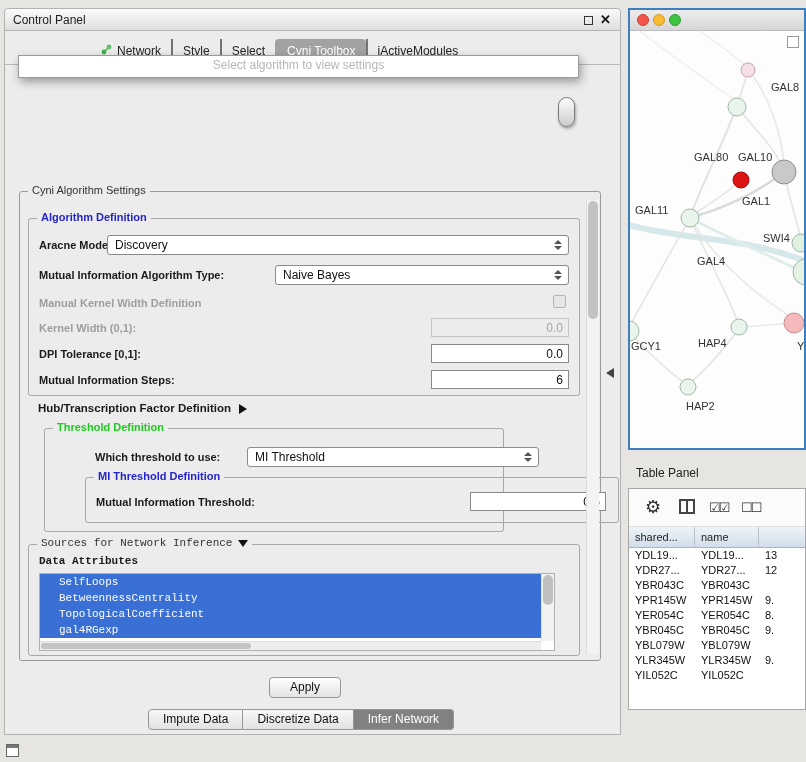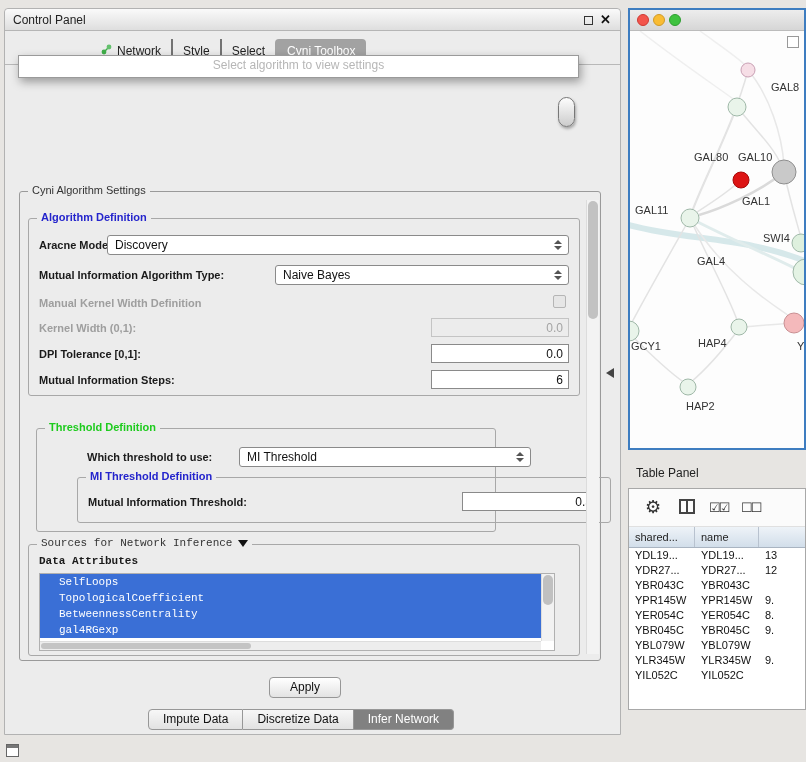--- a/index.html
+++ b/index.html
@@ -119,20 +119,23 @@
       </div>
       <div class="tab">
         <span>Style</span>
       </div>
       <div class="tab">
         <span>Select</span>
       </div>
       <div class="tab active">
         <span>Cyni Toolbox</span>
       </div>
+      <div class="tab">
+        <span>jActiveModules</span>
+      </div>
     </div>
 
   <div class="group">
     <div class="legend">Cyni Algorithm Settings</div>
 
     <div class="fieldset" style="left:8px;top:26px;width:552px;height:178px;">
       <div class="legend fl-blue">Algorithm Definition</div>
 
       <div class="lbl" style="left:10px;top:20px;">Aracne Mode:</div>
       <div class="combo" style="left:78px;top:16px;width:462px;">
@@ -158,22 +161,25 @@
       <div class="lbl-dis" style="left:10px;top:103px;">Kernel Width (0,1):</div>
       <input class="field dis" style="left: 402px; top: 99px; width: 138px;" readonly="" value="0.0">
 
       <div class="lbl" style="left:10px;top:129px;">DPI Tolerance [0,1]:</div>
       <input class="field" style="left: 402px; top: 125px; width: 138px;" value="0.0">
 
       <div class="lbl" style="left:10px;top:155px;">Mutual Information Steps:</div>
       <input class="field" style="left: 402px; top: 151px; width: 138px;" value="6">
     </div>
 
-
-    <div class="fieldset" style="left:16px;top:236px;width:460px;height:104px;">
+    <div class="hub-row">
+      <span>Hub/Transcription Factor Definition</span><span class="tri-right"></span>
+    </div>
+
+    <div class="fieldset" style="left:24px;top:236px;width:460px;height:104px;">
       <div class="legend fl-green">Threshold Definition</div>
 
       <div class="lbl" style="left:50px;top:22px;">Which threshold to use:</div>
       <div class="combo" style="left:202px;top:18px;width:292px;">
         <span>MI Threshold</span>
         <span class="stepper">
             <span class="st-up" style="display:block;"></span>
             <span class="st-dn" style="display:block;"></span>
           </span>
       </div>
@@ -185,22 +191,22 @@
       </div>
     </div>
 
     <div class="fieldset" style="left:8px;top:352px;width:552px;height:112px;font-family:Liberation Mono, monospace;">
       <div class="legend">
         <span>Sources for Network Inference</span><span class="tri-down"></span>
       </div>
       <div class="lbl" style="left:10px;top:10px;">Data Attributes</div>
       <div class="attr-list">
         <div class="attr-item">SelfLoops</div>
+          <div class="attr-item">BetweennessCentrality</div>
           <div class="attr-item">TopologicalCoefficient</div>
-          <div class="attr-item">BetweennessCentrality</div>
           <div class="attr-item">gal4RGexp</div>
           <div class="attr-scroll">
             <div class="attr-thumb"></div>
           </div>
         <div class="attr-hscroll">
             <div class="attr-hthumb"></div>
           </div>
       </div>
     </div>
 

